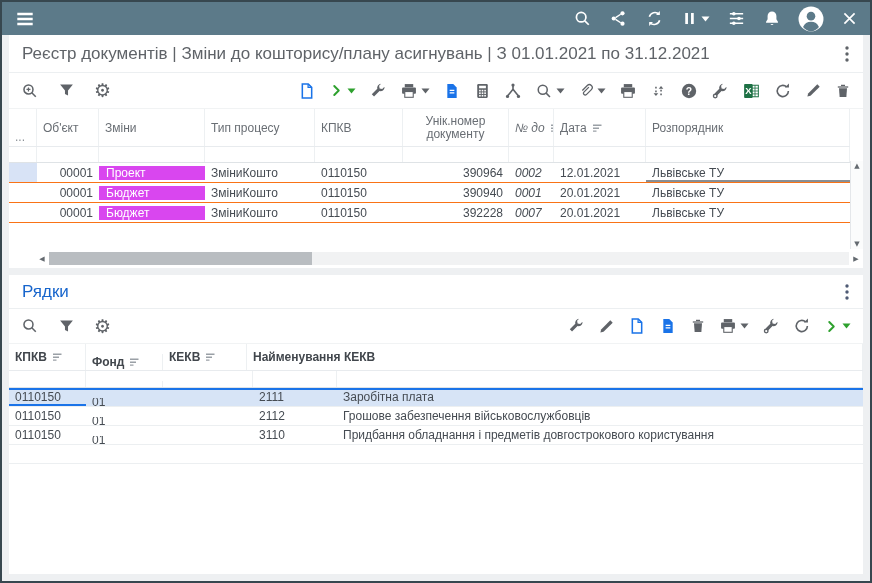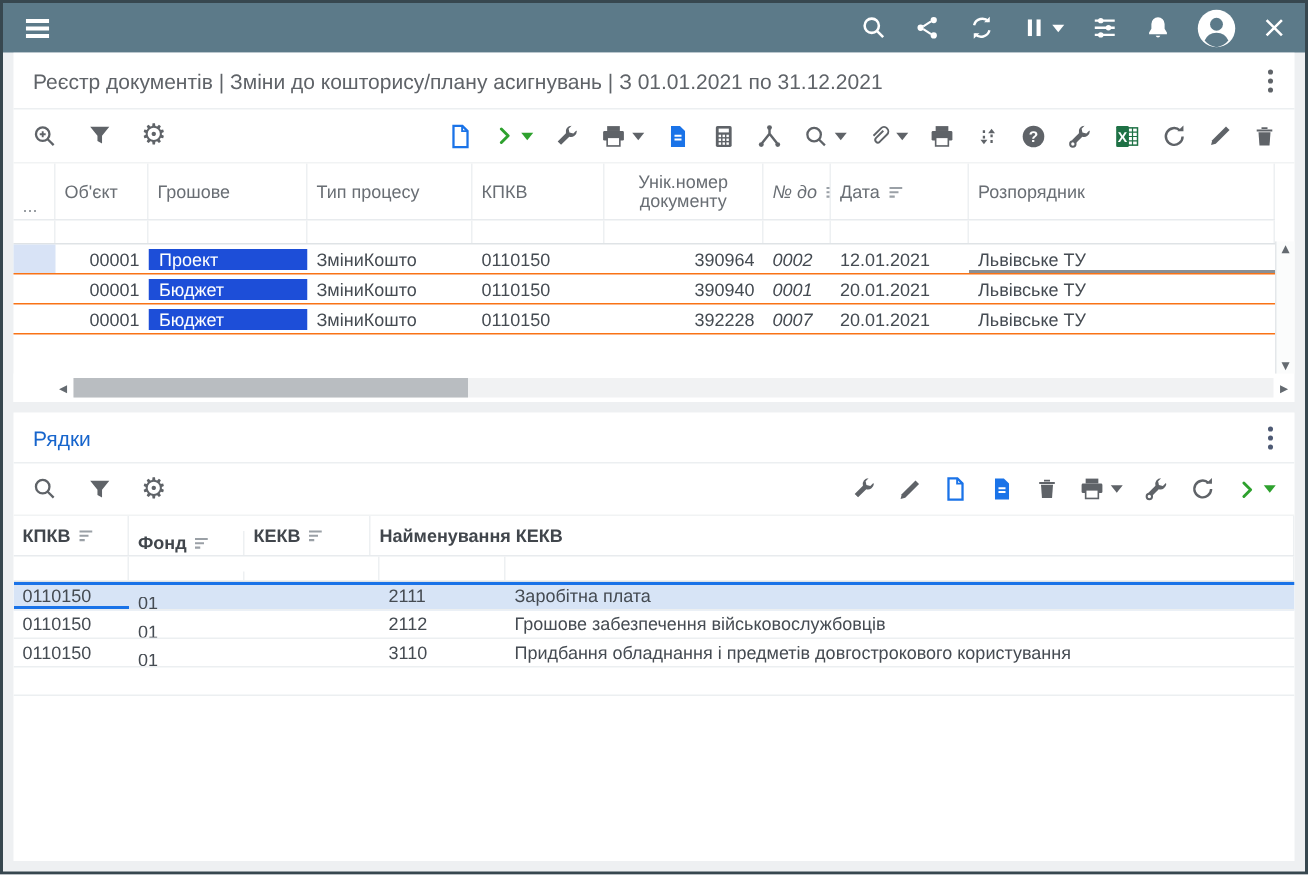--- a/index.html
+++ b/index.html
@@ -7,21 +7,21 @@
        font-family:"Liberation Sans","DejaVu Sans",sans-serif;display:flex;flex-direction:column;overflow:hidden;}
   
   .topbar{height:33px;flex:none;background:#5c7a89;display:flex;align-items:center;padding:0 12px;color:#fff;}
   .tb-right{margin-left:auto;display:flex;align-items:center;gap:17px;}
   .ibtn{display:flex;align-items:center;gap:3px;cursor:pointer;color:#fff;}
   svg{display:block;}
   
   .content{flex:1;display:flex;flex-direction:column;padding:0 7px 7px 7px;overflow:hidden;}
   .panel{background:#fff;}
   .ttl-row{height:37px;flex:none;display:flex;align-items:center;padding:0 6px 0 13px;border-bottom:1px solid #eceff1;}
-  .ttl{font-size:14px;color:#5f6368;}
+  .ttl{font-size:17px;color:#5f6368;}
   .kebab{margin-left:auto;padding:4px 8px;cursor:pointer;}
   .tbar{height:35px;flex:none;display:flex;align-items:center;padding:0 12px;border-bottom:1px solid #f1f3f4;}
   .tbar .lft{display:flex;align-items:center;gap:19px;}
   .tbar .rgt{margin-left:auto;display:flex;align-items:center;gap:13px;}
   .ic-gray{color:#5f6368;}.ic-green{color:#2ea12e;}
   .gear{font-size:19px;line-height:1;color:#5f6368;font-family:"DejaVu Sans",sans-serif;}
   
   .grid{font-size:12px;color:#454b52;}
   .trow{display:flex;align-items:stretch;}
   .cell{box-sizing:border-box;padding:0 6px;display:flex;align-items:center;overflow:hidden;white-space:nowrap;}
@@ -31,21 +31,21 @@
   .t1 .hrow .cell,.t1 .frow .cell{border-right:1px solid #edf0f2;}
   .t1 .frow{height:15px;border-bottom:1px solid #dfe3e6;}
   .t1 .drow{height:19px;border-bottom:1px solid #f97316;cursor:pointer;}
   .c0{width:28px;flex:none;}.c1{width:62px;flex:none;justify-content:flex-end;}
   .c2{width:106px;flex:none;padding:0;}.c3{width:110px;flex:none;}.c4{width:88px;flex:none;}
   .c5{width:106px;flex:none;justify-content:flex-end;}.c6{width:45px;flex:none;font-style:italic;}
   .c7{width:92px;flex:none;}.c8{flex:1;}
   .hc{white-space:normal;line-height:13px;}
   .h-center{justify-content:center;text-align:center;}
   .dots-h{align-items:flex-end;padding-bottom:2px;color:#8a9096;}
-  .badge{flex:1;margin:1px 0;background:#1d4ed8;color:#fff;display:flex;align-items:center;padding:0 7px;}
+  .badge{flex:1;margin:1px 0;background:#d946ef;color:#fff;display:flex;align-items:center;padding:0 7px;}
   .sel0{background:#d8e3f6;}
   .ul-gray{box-shadow:inset 0 -2px 0 #898f94;}
   .sorti{margin-left:5px;flex:none;}
   
   .vscroll{position:absolute;top:52px;right:0;bottom:0;width:13px;background:#fbfcfc;border-left:1px solid #e4e7ea;
            display:flex;flex-direction:column;align-items:center;justify-content:space-between;padding:1px 0;box-sizing:border-box;}
   .sarr{font-size:7px;color:#646a70;line-height:8px;cursor:pointer;font-family:"DejaVu Sans",sans-serif;}
   .spacer1{height:26px;}
   
   .hscroll{height:19px;flex:none;display:flex;align-items:center;}
@@ -298,21 +298,21 @@
                 <path d="M5 6.5l.8 11h8.4l.8-11z" fill="currentColor"></path>
               </svg>
           </span>
         </span>
       </div>
 
       <div class="grid t1">
         <div class="trow hrow">
           <span class="cell c0 dots-h">...</span>
           <span class="cell c1" style="justify-content:flex-start;">Об'єкт</span>
-          <span class="cell c2" style="padding:0 6px;">Грошове</span>
+          <span class="cell c2" style="padding:0 6px;">Зміни</span>
           <span class="cell c3">Тип процесу</span>
           <span class="cell c4">КПКВ</span>
           <span class="cell c5 hc h-center">Унік.номер документу</span>
           <span class="cell c6">
               <span>№ до</span>
               <svg class="sorti" width="11" height="10" viewBox="0 0 11 10">
                 <path d="M1 2.3h8.5M1 5.2h6M1 8.1h3.5" stroke="#9aa0a6" stroke-width="1.4"></path>
               </svg>
             </span>
           <span class="cell c7">

